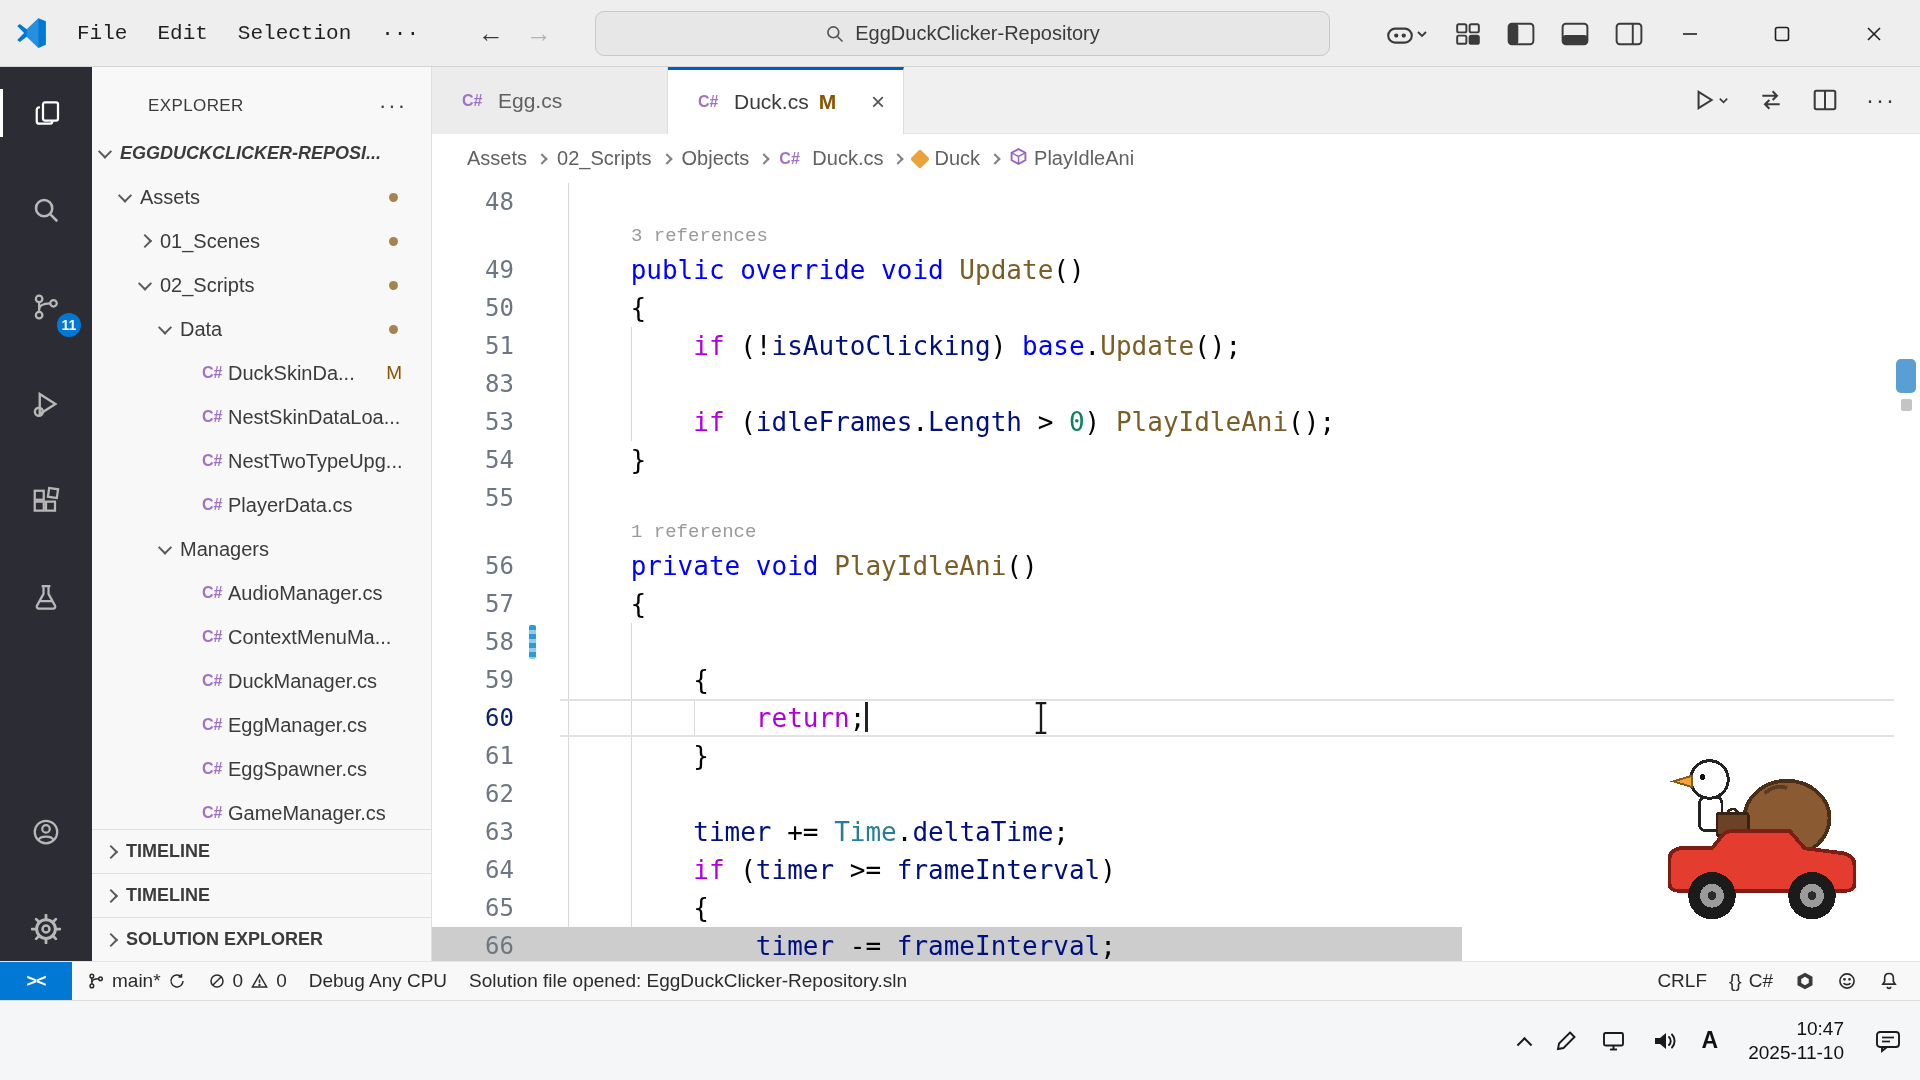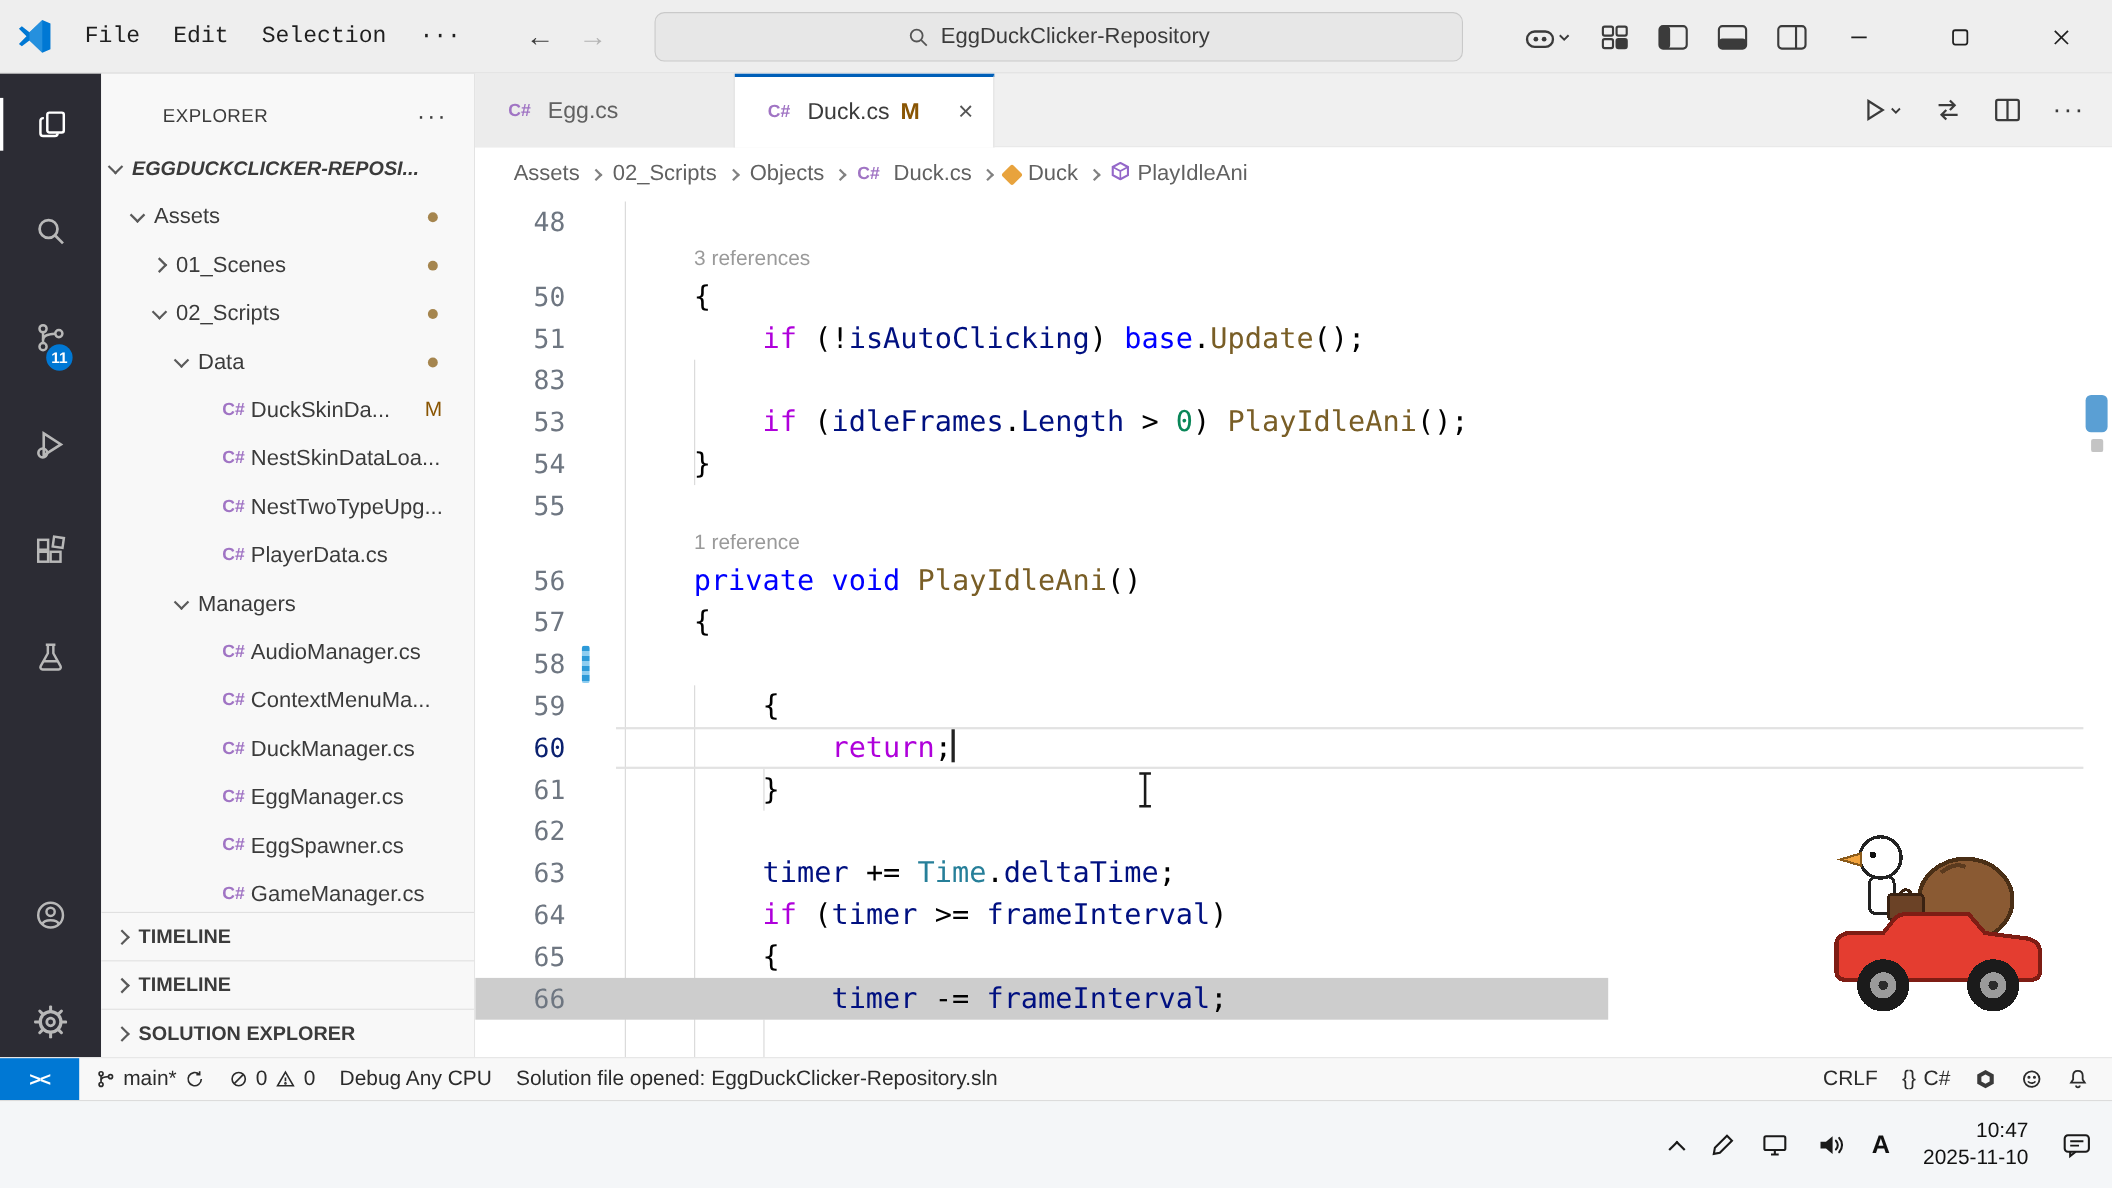--- a/index.html
+++ b/index.html
@@ -19,21 +19,21 @@
   .win-controls { position:absolute; right:0; top:0; height:67px; display:flex; }
   .win-btn { width:92px; height:67px; display:flex; align-items:center; justify-content:center; }
 
   
   #activitybar { position:absolute; left:0; top:67px; width:92px; height:894px; background:#2c2c34; display:flex; flex-direction:column; align-items:center; padding-top:22px; }
   .ab-icon { width:92px; height:48px; margin-bottom:49px; display:flex; align-items:center; justify-content:center; position:relative; color:#b8b8b8; }
   .ab-icon svg { stroke:#b8b8b8; }
   .ab-icon.active svg { stroke:#ffffff; }
   .ab-icon.active { border-left:3px solid #ffffff; }
   .ab-bottom { margin-top:auto; }
-  .scm-badge { position:absolute; right:26px; bottom:-6px; min-width:24px; height:24px; border-radius:12px; background:#0078d4; color:#fff; font-size:14px; display:flex; align-items:center; justify-content:center; font-weight:bold; }
+  .scm-badge { position:absolute; right:11px; bottom:-6px; min-width:24px; height:24px; border-radius:12px; background:#0078d4; color:#fff; font-size:14px; display:flex; align-items:center; justify-content:center; font-weight:bold; }
 
   
   #sidebar { position:absolute; left:92px; top:67px; width:340px; height:894px; background:#f8f8f8; border-right:1px solid #e0e0e0; overflow:hidden; }
   .sb-header { height:64px; display:flex; align-items:center; padding:14px 24px 0 56px; font-size:17px; letter-spacing:0.4px; color:#3b3b3b; }
   .sb-more { margin-left:auto; font-size:22px; color:#3b3b3b; letter-spacing:2px; }
   #tree { position:absolute; left:0; top:64px; width:340px; height:698px; overflow:hidden; }
   .tree-row { height:44px; display:flex; align-items:center; font-size:20px; color:#3b3b3b; position:relative; white-space:nowrap; }
   .tree-root { font-weight:bold; font-size:18px;font-style:italic; }
   .chev { display:inline-block; width:10px; height:10px; border-right:2px solid #5a5a5a; border-bottom:2px solid #5a5a5a; margin-right:10px; flex:none; }
   .chev.down { transform:rotate(45deg) translate(-1px,-1px); }
@@ -64,21 +64,21 @@
   #code { position:relative; height:778px; overflow:hidden; font-family:"DejaVu Sans Mono", monospace; font-size:26px; line-height:38px; }
   .guide { position:absolute; top:0; width:1px; background:#d8d8d8; }
   #code-rows { position:relative; }
   .code-row { height:38px; display:flex; position:relative; }
   .ln { width:136px; flex:none; text-align:right; padding-right:54px; color:#6e7681; font-size:24px; line-height:38px; position:relative; z-index:1; }
   .ln-cur { color:#0b216f; }
   .lt { white-space:pre; position:relative; z-index:1; }
   .tk-pl { color:#000000; } .tk-kw { color:#0000ff; } .tk-ct { color:#af00db; }
   .tk-ty { color:#267f99; } .tk-vr { color:#001080; } .tk-en { color:#0070c1; }
   .tk-nm { color:#098658; } .tk-fn { color:#795e26; }
-  .lens-row { height:30px; font-family:Liberation Sans, sans-serif; font-size:19px; color:#9a9a9a; line-height:30px; padding-left:199px; }
+  .lens-row { height:30px; font-family:Liberation Mono, monospace; font-size:19px; color:#9a9a9a; line-height:30px; padding-left:199px; }
   .caret { display:inline-block; width:3px; height:30px; background:#222; vertical-align:middle; margin-top:-6px; }
   .row-current::after { content:''; position:absolute; left:128px; right:26px; top:0; bottom:0; border-top:2px solid #e2e2e2; border-bottom:2px solid #e2e2e2; pointer-events:none; }
   .row-selected::before { content:''; position:absolute; left:0; top:0; height:100%; width:1030px; background:#cdcdcd; z-index:0; }
   .mod-bar { position:absolute; left:97px; top:2px; bottom:2px; width:7px; background:repeating-linear-gradient(180deg,#2d9ad8 0 5px,#8ecdf0 5px 9px); border-radius:2px; }
   #ibeam { position:absolute; left:600px; top:518px; z-index:5; }
   .ruler-blue { position:absolute; right:4px; top:292px; width:20px; height:34px; background:#5a9fd4; border-radius:5px; }
   .ruler-gray { position:absolute; right:8px; top:332px; width:11px; height:12px; background:#c4c4c4; border-radius:2px; }
 
   
   #statusbar { position:absolute; left:0; top:961px; width:1920px; height:39px; background:#f8f8f8; border-top:1px solid #e5e5e5; display:flex; align-items:center; font-size:19px; color:#2b2b2b; }
@@ -428,20 +428,24 @@
       <div class="guide" style="left:199px; top:144px; height:114px;"></div>
       <div class="guide" style="left:199px; top:440px; height:338px;"></div>
       <div class="guide" style="left:262px; top:516px; height:38px;"></div>
       <div class="guide" style="left:262px; top:744px; height:34px;"></div>
       <div id="code-rows">
           <div class="code-row">
             <span class="ln">48</span>
             <span class="lt"></span>
           </div>
           <div class="lens-row">3 references</div>
+          <div class="code-row">
+            <span class="ln">49</span>
+            <span class="lt"><span class="tk-pl">    </span><span class="tk-kw">public override void </span><span class="tk-fn">Update</span><span class="tk-pl">()</span></span>
+          </div>
           <div class="code-row">
             <span class="ln">50</span>
             <span class="lt"><span class="tk-pl">    {</span></span>
           </div>
           <div class="code-row">
             <span class="ln">51</span>
             <span class="lt"><span class="tk-pl">        </span><span class="tk-ct">if</span><span class="tk-pl"> (!</span><span class="tk-vr">isAutoClicking</span><span class="tk-pl">) </span><span class="tk-kw">base</span><span class="tk-pl">.</span><span class="tk-fn">Update</span><span class="tk-pl">();</span></span>
           </div>
           <div class="code-row">
             <span class="ln">83</span>

